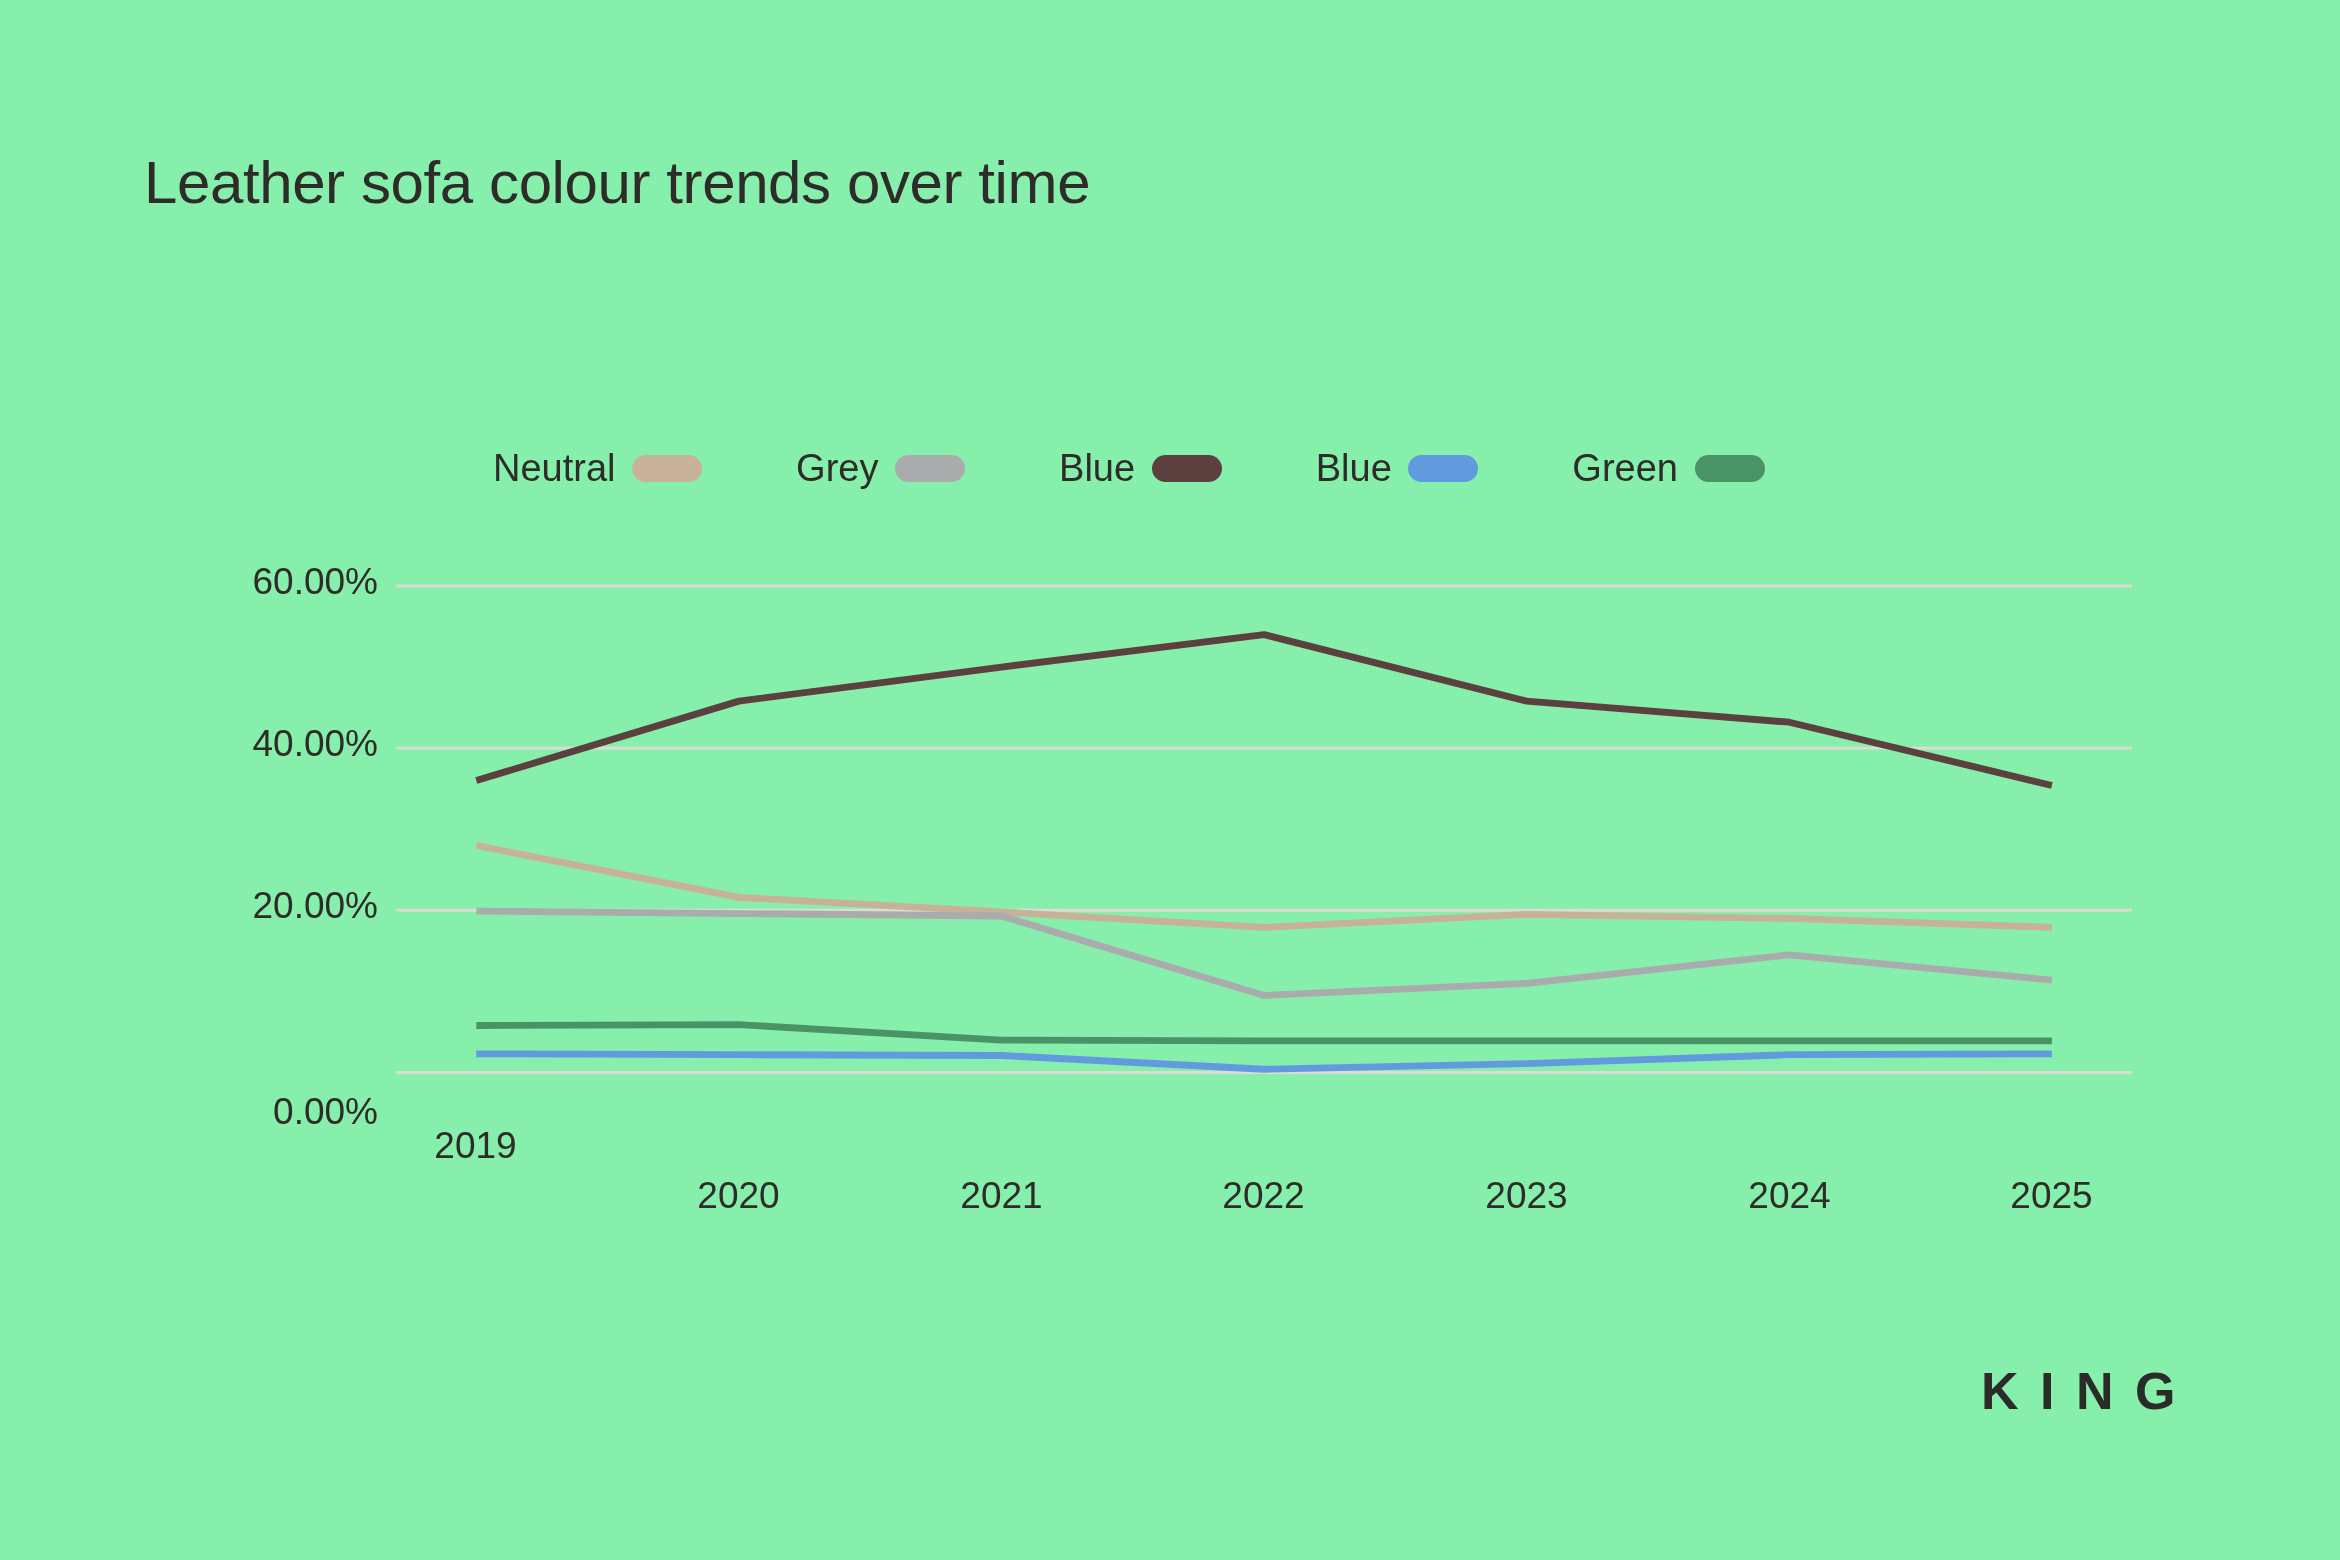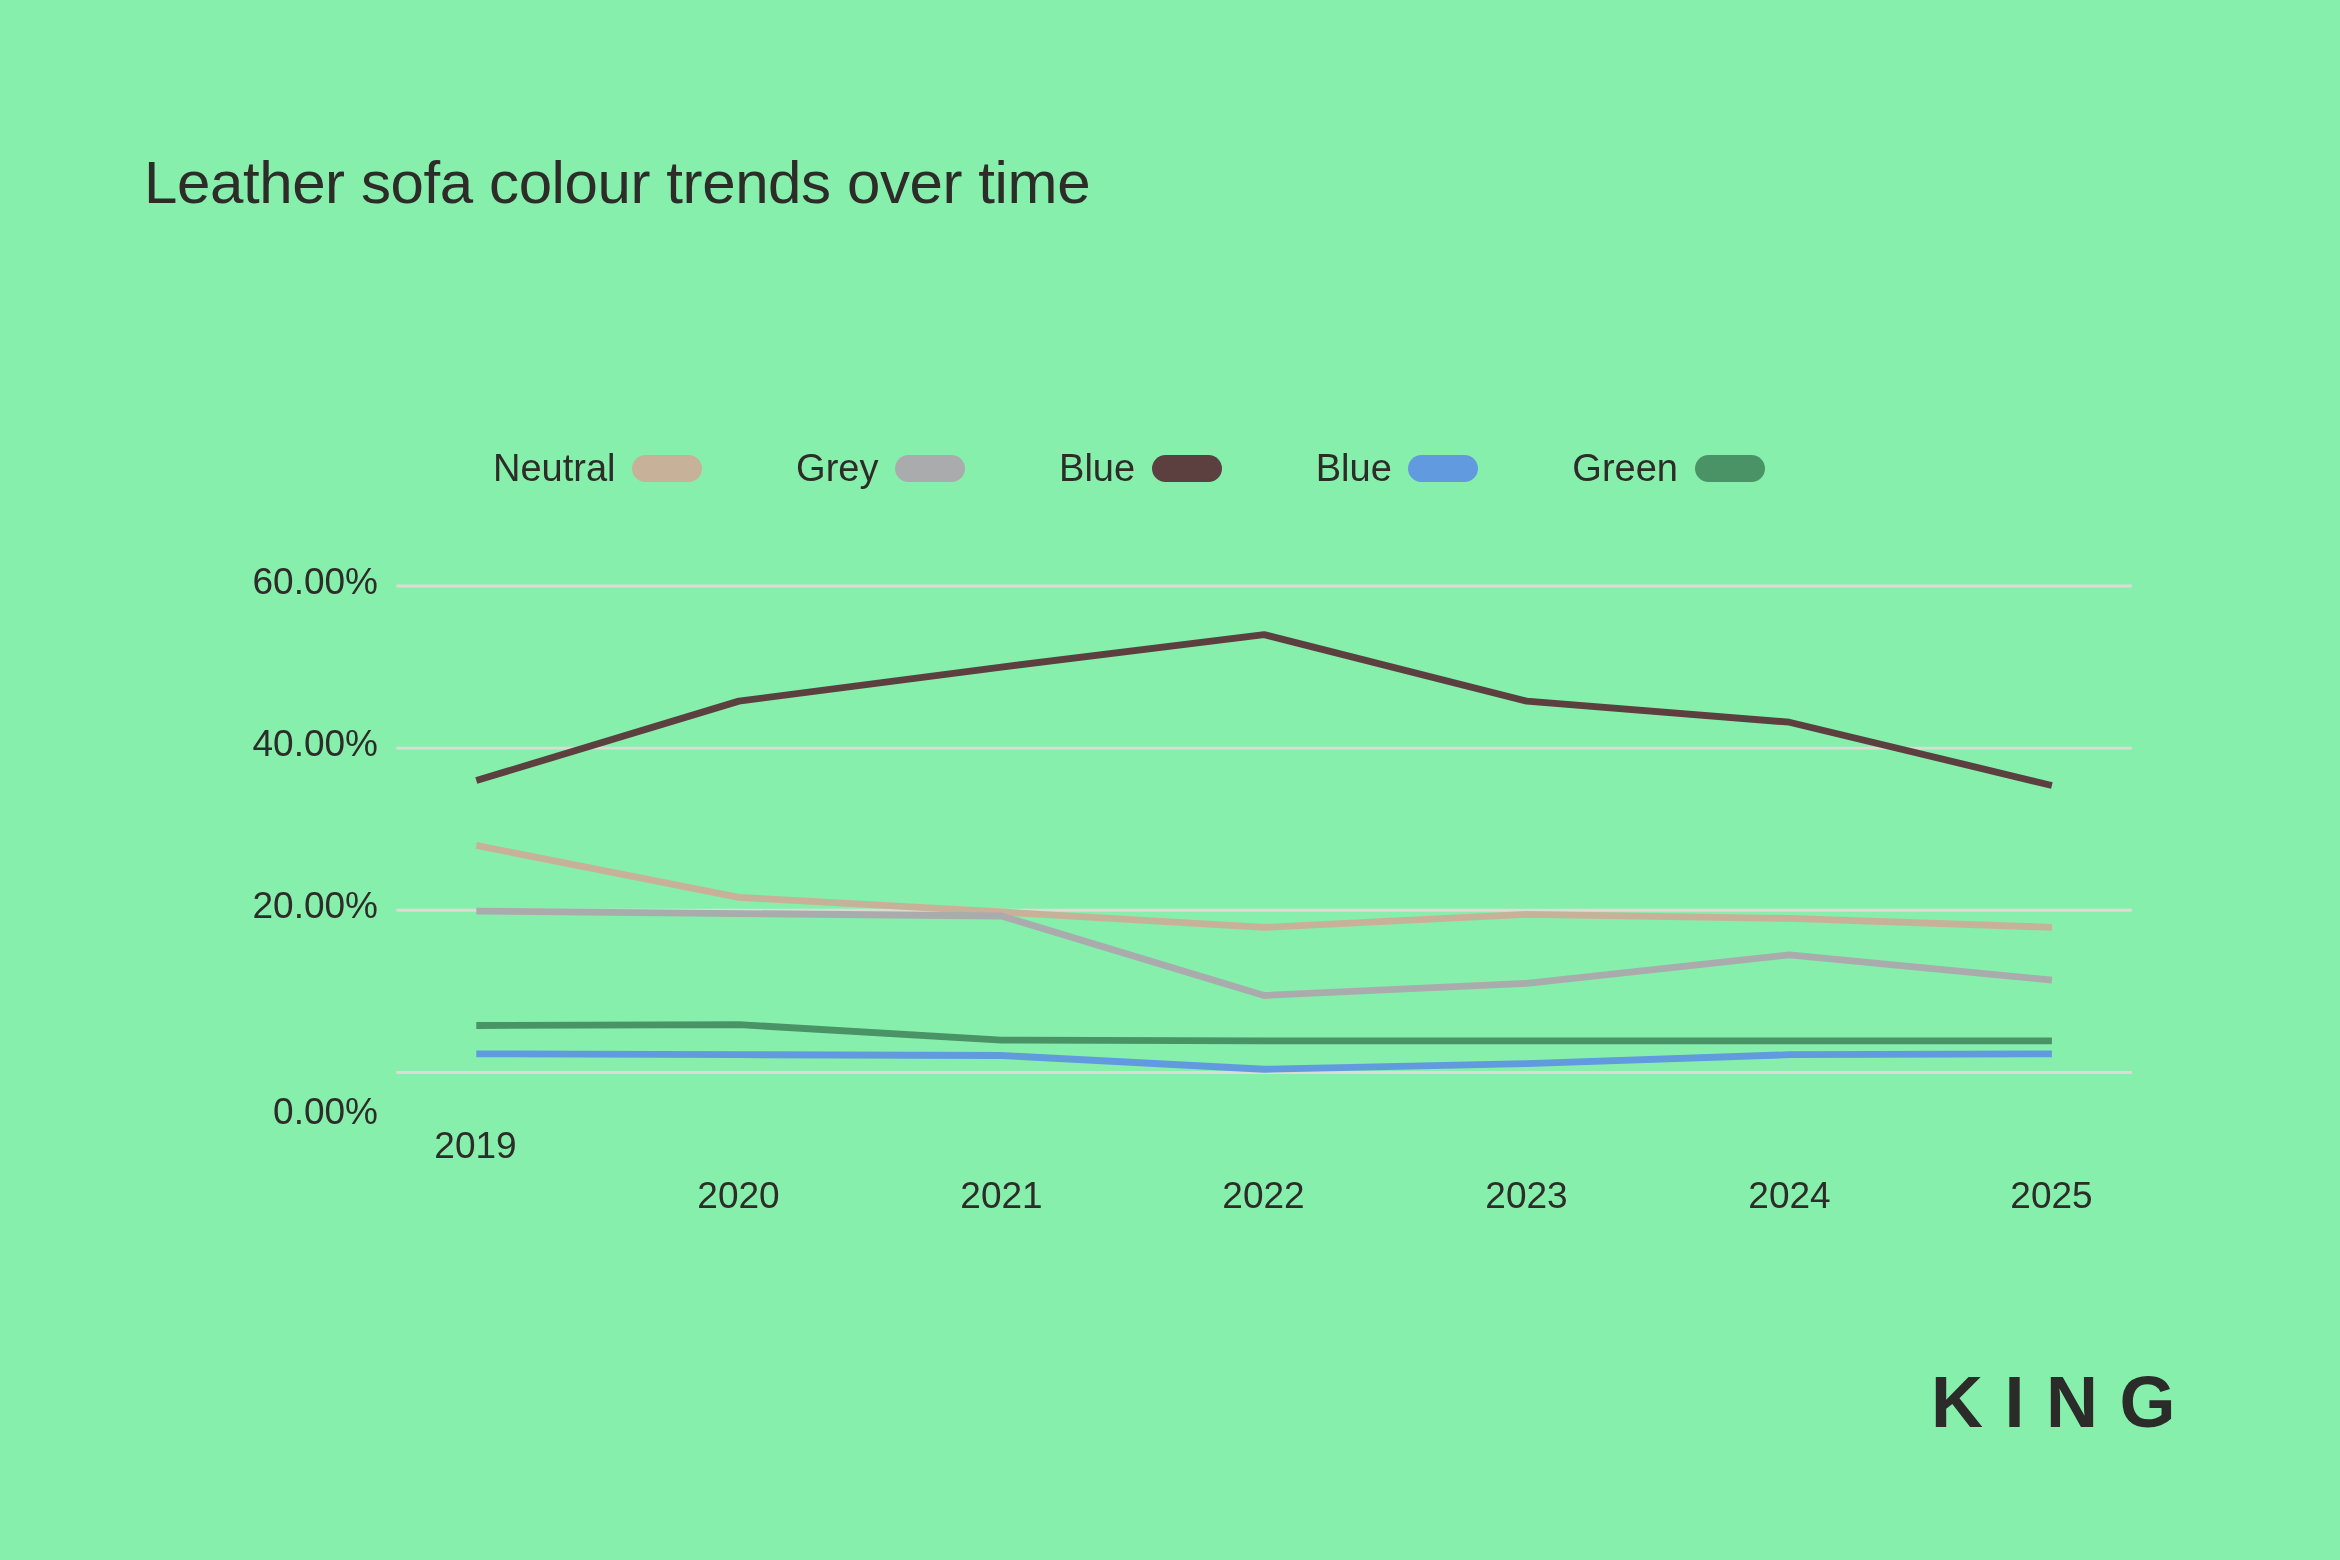--- a/index.html
+++ b/index.html
@@ -89,21 +89,21 @@
     color: #2e2c28;
     text-align: center;
     width: 195px;
     white-space: nowrap;
   }
 
   #brand-logo {
     position: absolute;
     right: 144px;
     top: 1361px;
-    font-size: 72px;
+    font-size: 52px;
     font-weight: 700;
     letter-spacing: 21.5px;
     color: #2b2b29;
     font-family: "Liberation Sans", sans-serif;
   }
 </style>
 </head>
 <body>
 
 <div id="chart-card">

